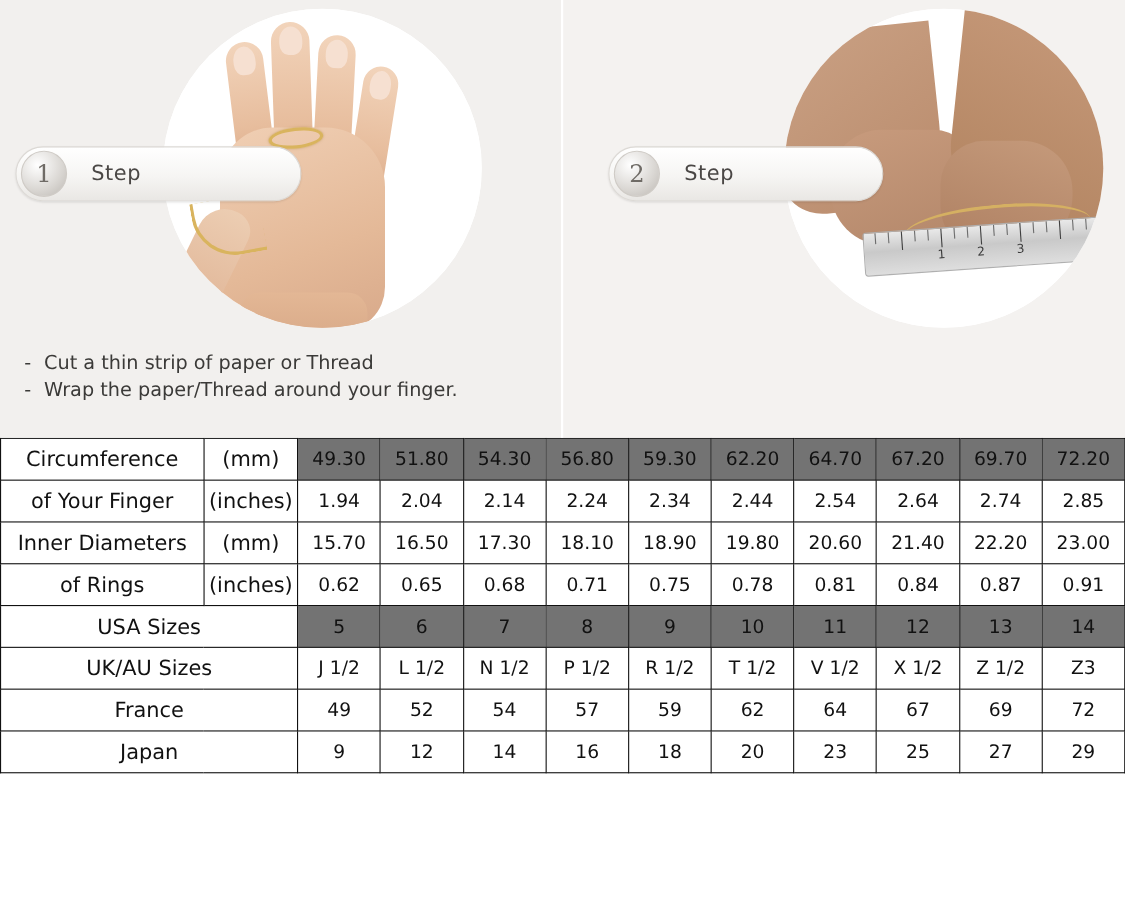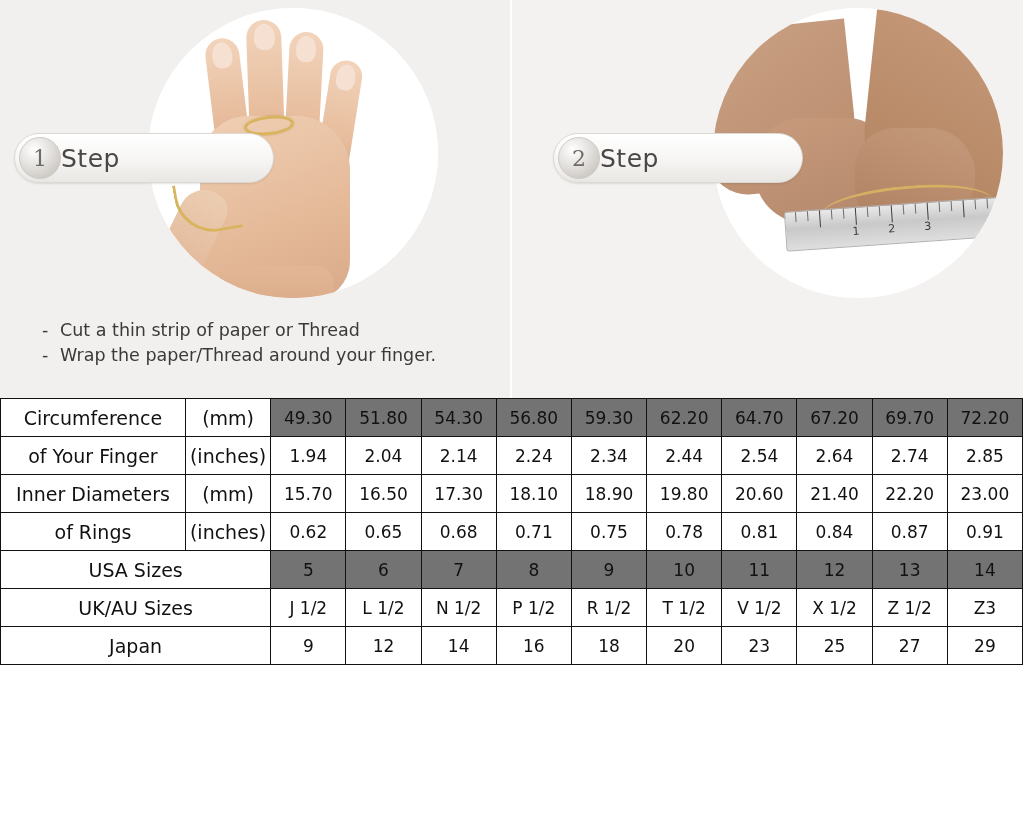--- a/index.html
+++ b/index.html
@@ -79,35 +79,35 @@
     border: 1px solid #cfcbc6;
     color: #6f6b66;
     font-size: 22px;
     display: flex;
     align-items: center;
     justify-content: center;
     font-family: "DejaVu Serif", serif;
     flex: 0 0 auto;
   }
   .step-word {
-    margin-left: 0;
-    font-size: 25px;
+    margin-left: 22px;
+    font-size: 19px;
     color: #4a4745;
     letter-spacing: 0.5px;
   }
 
   
   .instructions {
     position: absolute;
     top: 318px;
     font-size: 17.5px;
     line-height: 25px;
     color: #3b3a38;
   }
-  .ins-1 { left: 22px; margin-left: 20px; }
+  .ins-1 { left: 22px; }
   .instructions .line {
     white-space: nowrap;
   }
   .instructions .dash {
     display: inline-block;
     width: 18px;
     color: #3b3a38;
   }
 
   
@@ -458,20 +458,33 @@
         <td>T 1/2</td>
         <td>V 1/2</td>
         <td>X 1/2</td>
         <td>Z 1/2</td>
         <td>Z3</td>
       </tr>
 
 
 
 
+      <tr>
+        <td class="label-main" colspan="2">France</td>
+        <td>49</td>
+        <td>52</td>
+        <td>54</td>
+        <td>57</td>
+        <td>59</td>
+        <td>62</td>
+        <td>64</td>
+        <td>67</td>
+        <td>69</td>
+        <td>72</td>
+      </tr>
 
       <tr>
         <td class="label-main" colspan="2">Japan</td>
         <td>9</td>
         <td>12</td>
         <td>14</td>
         <td>16</td>
         <td>18</td>
         <td>20</td>
         <td>23</td>

